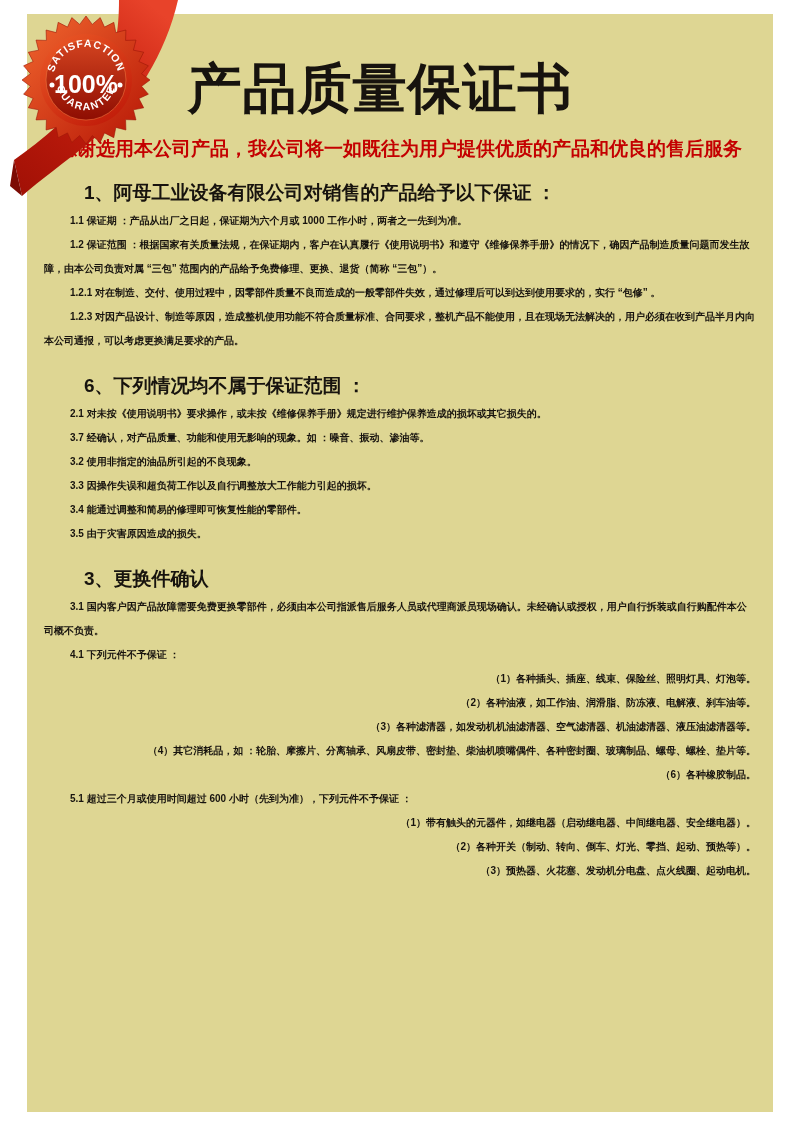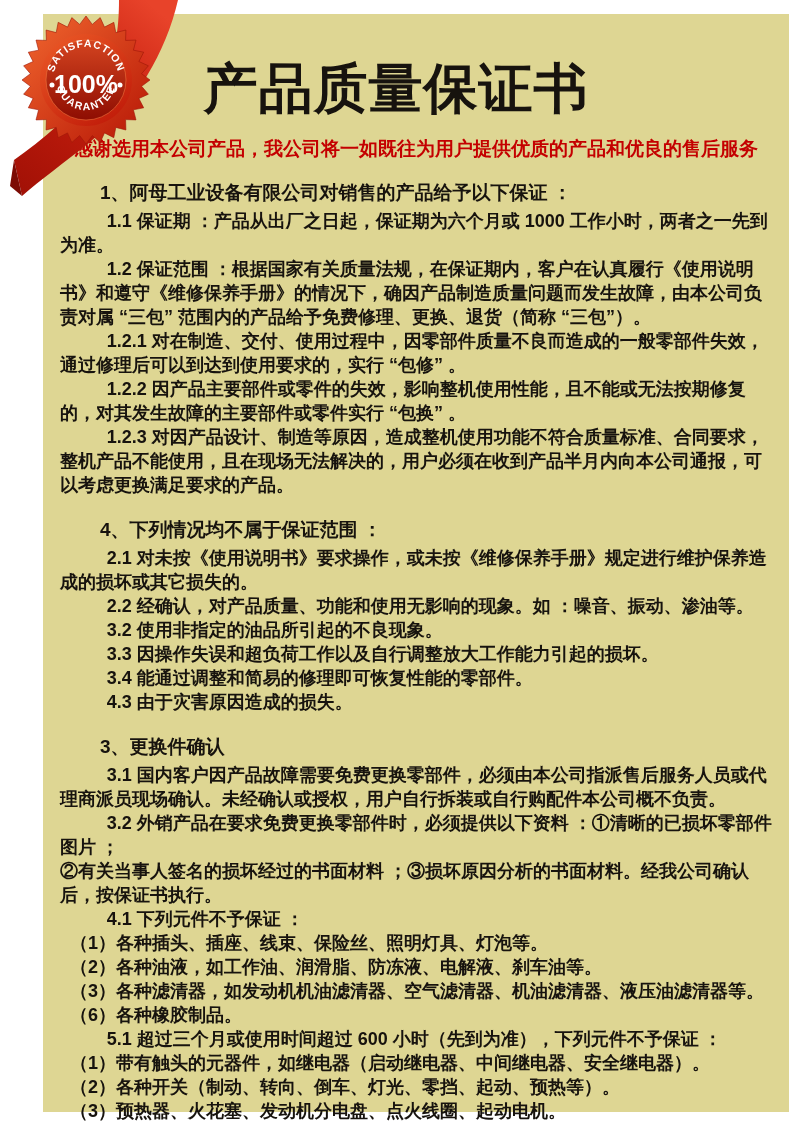--- a/index.html
+++ b/index.html
@@ -9,21 +9,21 @@
     --accent_red:#c40000;
   }
   *{margin:0;padding:0;box-sizing:border-box;}
   html,body{background:var(--page_bg);}
   body{
     width:800px;height:1137px;position:relative;overflow:hidden;
     font-family:"Liberation Sans",sans-serif;
     -webkit-font-smoothing:antialiased;
   }
   .panel{
-    position:absolute;left:43px;top:14px;width:746px;height:1098px;
+    position:absolute;left:27px;top:14px;width:746px;height:1098px;
     background:var(--panel_bg);
     padding:0 17px;
   }
   .seal-wrap{
     position:absolute;left:8px;top:0;width:182px;height:208px;z-index:5;
   }
   .header{position:relative;padding-top:44px;}
   .doc-title{
     text-align:center;
     transform:translateX(-20px);
@@ -34,56 +34,54 @@
     margin-top:20px;text-align:center;
     font-size:19px;line-height:22px;font-weight:900;
     color:var(--accent_red);
   }
   .sections{margin-top:12px;}
   .sec-heading{
     font-size:19px;line-height:25px;font-weight:900;color:var(--ink);
     padding-left:40px;margin-top:20px;margin-bottom:4px;
   }
   .para{
-    font-size:18px;line-height:24px;font-weight:700;color:var(--ink);
+    font-size:10px;line-height:24px;font-weight:700;color:var(--ink);
     white-space:pre-line;
   }
   .para.indent{text-indent:2.6em;}
-  .para.item{text-indent:0.55em;}
+  .para.item{text-indent:0.55em;text-align:right;}
 </style>
 </head>
 <body>
 
 <div class="panel">
   <div class="header">
     <div class="doc-title">产品质量保证书</div>
     <div class="doc-subtitle">感谢选用本公司产品，我公司将一如既往为用户提供优质的产品和优良的售后服务</div>
   </div>
   <div class="sections" id="sections">
       <div class="sec-heading">1、阿母工业设备有限公司对销售的产品给予以下保证 ：</div>
       <p class="para indent">1.1 保证期 ：产品从出厂之日起，保证期为六个月或 1000 工作小时，两者之一先到为准。</p>
       <p class="para indent">1.2 保证范围 ：根据国家有关质量法规，在保证期内，客户在认真履行《使用说明书》和遵守《维修保养手册》的情况下，确因产品制造质量问题而发生故障，由本公司负责对属 “三包” 范围内的产品给予免费修理、更换、退货（简称 “三包”）。</p>
       <p class="para indent">1.2.1 对在制造、交付、使用过程中，因零部件质量不良而造成的一般零部件失效，通过修理后可以到达到使用要求的，实行 “包修” 。</p>
-      <p class="para indent">1.2.2 因产品主要部件或零件的失效，影响整机使用性能，且不能或无法按期修复的，对其发生故障的主要部件或零件实行 “包换” 。</p>
       <p class="para indent">1.2.3 对因产品设计、制造等原因，造成整机使用功能不符合质量标准、合同要求，整机产品不能使用，且在现场无法解决的，用户必须在收到产品半月内向本公司通报，可以考虑更换满足要求的产品。</p>
-      <div class="sec-heading">4、下列情况均不属于保证范围 ：</div>
+      <div class="sec-heading">6、下列情况均不属于保证范围 ：</div>
       <p class="para indent">2.1 对未按《使用说明书》要求操作，或未按《维修保养手册》规定进行维护保养造成的损坏或其它损失的。</p>
-      <p class="para indent">2.2 经确认，对产品质量、功能和使用无影响的现象。如 ：噪音、振动、渗油等。</p>
+      <p class="para indent">3.7 经确认，对产品质量、功能和使用无影响的现象。如 ：噪音、振动、渗油等。</p>
       <p class="para indent">3.2 使用非指定的油品所引起的不良现象。</p>
       <p class="para indent">3.3 因操作失误和超负荷工作以及自行调整放大工作能力引起的损坏。</p>
       <p class="para indent">3.4 能通过调整和简易的修理即可恢复性能的零部件。</p>
-      <p class="para indent">4.3  由于灾害原因造成的损失。</p>
+      <p class="para indent">3.5  由于灾害原因造成的损失。</p>
       <div class="sec-heading">3、更换件确认</div>
       <p class="para indent">3.1 国内客户因产品故障需要免费更换零部件，必须由本公司指派售后服务人员或代理商派员现场确认。未经确认或授权，用户自行拆装或自行购配件本公司概不负责。</p>
-      <p class="para indent">3.2 外销产品在要求免费更换零部件时，必须提供以下资料 ：①清晰的已损坏零部件图片 ；
-②有关当事人签名的损坏经过的书面材料 ；③损坏原因分析的书面材料。经我公司确认后，按保证书执行。</p>
       <p class="para indent">4.1 下列元件不予保证 ：</p>
       <p class="para item">（1）各种插头、插座、线束、保险丝、照明灯具、灯泡等。</p>
       <p class="para item">（2）各种油液，如工作油、润滑脂、防冻液、电解液、刹车油等。</p>
       <p class="para item">（3）各种滤清器，如发动机机油滤清器、空气滤清器、机油滤清器、液压油滤清器等。</p>
+      <p class="para item">（4）其它消耗品，如 ：轮胎、摩擦片、分离轴承、风扇皮带、密封垫、柴油机喷嘴偶件、各种密封圈、玻璃制品、螺母、螺栓、垫片等。</p>
       <p class="para item">（6）各种橡胶制品。</p>
       <p class="para indent">5.1 超过三个月或使用时间超过 600 小时（先到为准），下列元件不予保证 ：</p>
       <p class="para item">（1）带有触头的元器件，如继电器（启动继电器、中间继电器、安全继电器）。</p>
       <p class="para item">（2）各种开关（制动、转向、倒车、灯光、零挡、起动、预热等）。</p>
       <p class="para item">（3）预热器、火花塞、发动机分电盘、点火线圈、起动电机。</p>
     </div>
 </div>
 
 <div class="seal-wrap">
   <svg width="182" height="208" viewBox="0 0 182 208">

